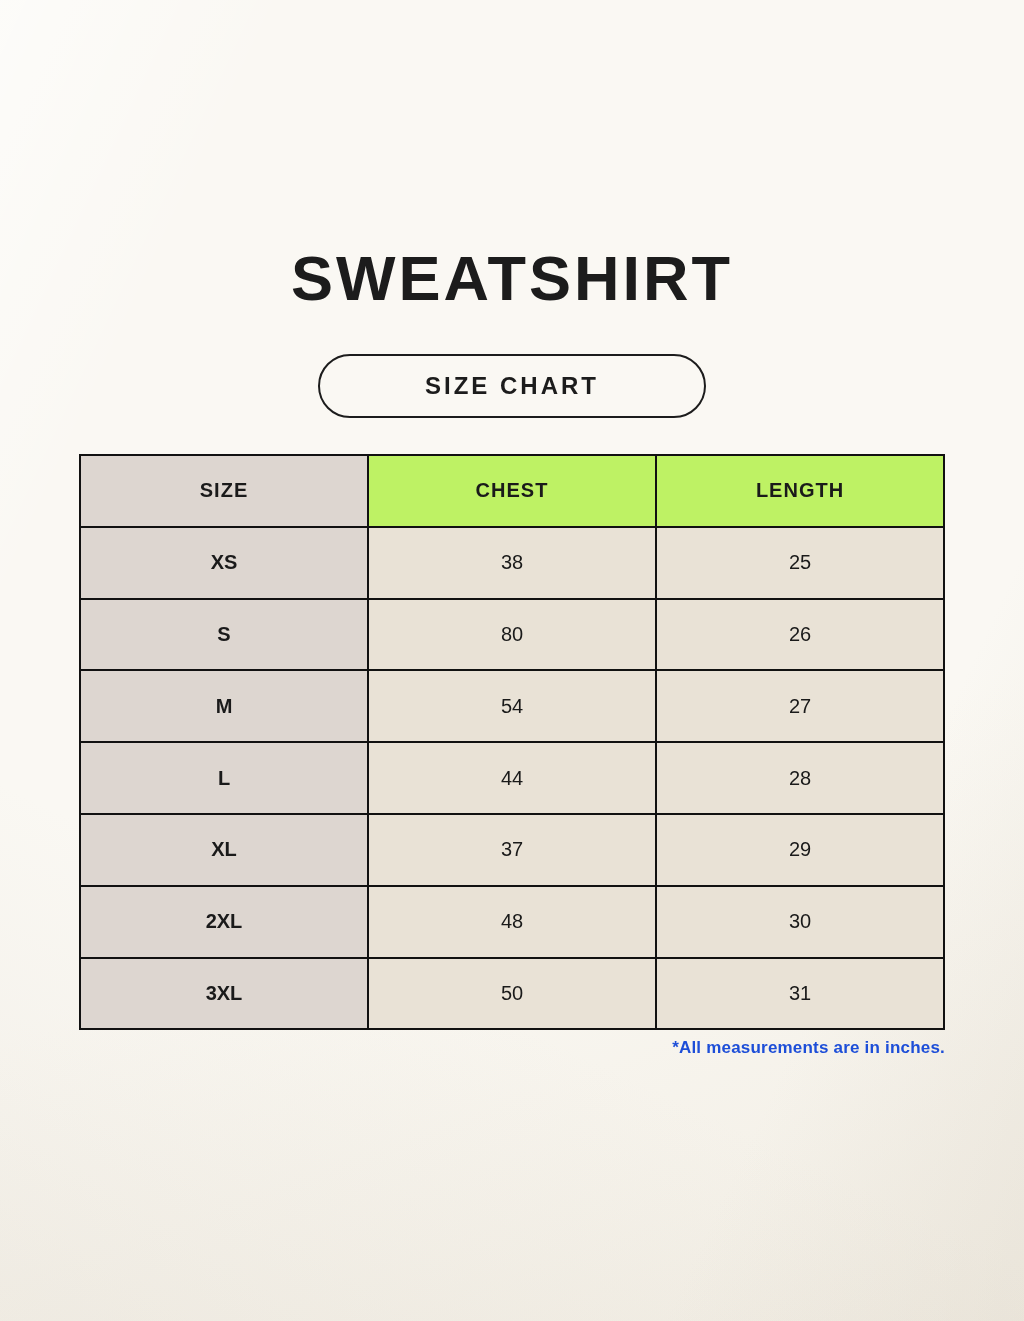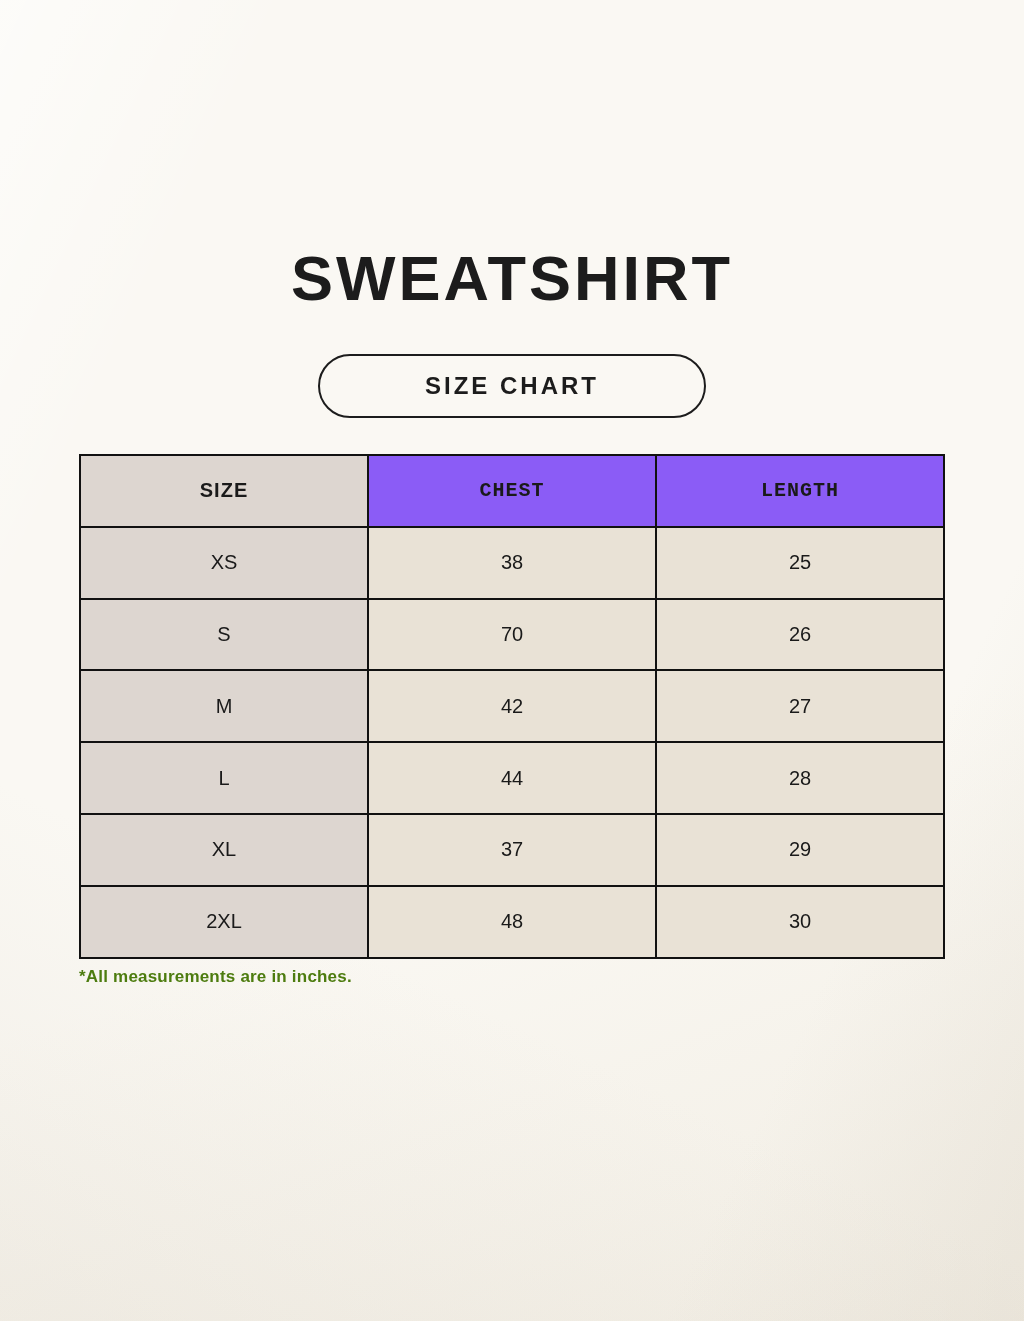--- a/index.html
+++ b/index.html
@@ -79,32 +79,33 @@
     border: 2.5px solid #111111;
     height: 71.8px;
     text-align: center;
     vertical-align: middle;
     font-size: 20px;
   }
 
   .size-table th { font-weight: 700; letter-spacing: 1px; }
 
   .col-size-bg  { background: #ddd6d0; }
-  .col-head-bg  { background: #8b5cf6; font-family: Liberation Mono, monospace; }
+  .col-head-bg  { background: #bef264; }
   .cell-cream   { background: #e9e2d6; }
 
-  .size-table td.size-label { font-weight: 400; background: #ddd6d0; }
+  .size-table td.size-label { font-weight: 700; background: #ddd6d0; }
   .size-table td.measure    { font-weight: 400; text-align: center; }
 
   .footnote {
     width: 866px;
     margin: 8px auto 0 auto;
+    text-align: right;
     font-size: 17px;
     font-weight: 700;
-    color: #4d7c0f;
+    color: #1d4ed8;
     letter-spacing: 0.2px;
   }
 </style>
 </head>
 <body>
 
 <div class="backdrop-texture"></div>
 
 <div class="page">
 
@@ -123,41 +124,46 @@
       </tr>
     </thead>
     <tbody>
       <tr>
         <td class="size-label">XS</td>
         <td class="measure cell-cream">38</td>
         <td class="measure cell-cream">25</td>
       </tr>
       <tr>
         <td class="size-label">S</td>
-        <td class="measure cell-cream">70</td>
+        <td class="measure cell-cream">80</td>
         <td class="measure cell-cream">26</td>
       </tr>
       <tr>
         <td class="size-label">M</td>
-        <td class="measure cell-cream">42</td>
+        <td class="measure cell-cream">54</td>
         <td class="measure cell-cream">27</td>
       </tr>
       <tr>
         <td class="size-label">L</td>
         <td class="measure cell-cream">44</td>
         <td class="measure cell-cream">28</td>
       </tr>
       <tr>
         <td class="size-label">XL</td>
         <td class="measure cell-cream">37</td>
         <td class="measure cell-cream">29</td>
       </tr>
       <tr>
         <td class="size-label">2XL</td>
         <td class="measure cell-cream">48</td>
         <td class="measure cell-cream">30</td>
       </tr>
+      <tr>
+        <td class="size-label">3XL</td>
+        <td class="measure cell-cream">50</td>
+        <td class="measure cell-cream">31</td>
+      </tr>
     </tbody>
   </table>
 
   <div class="footnote">*All measurements are in inches.</div>
 
 </div>
 
 </body></html>

